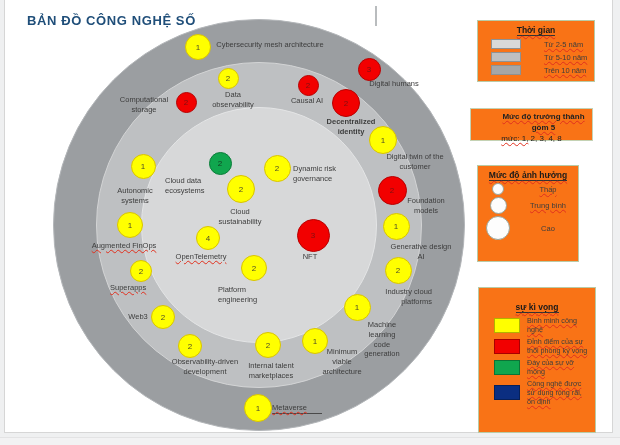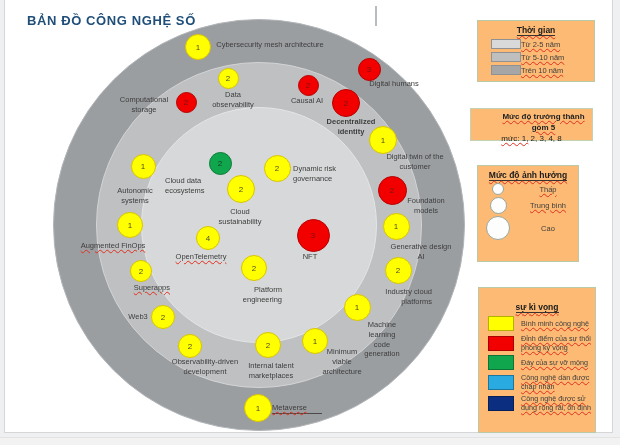--- a/index.html
+++ b/index.html
@@ -51,46 +51,46 @@
   .stage-peak .num{color:#7c1012;}
   .stage-trough .num{color:#123f21;}
   .node-label{
     position:absolute;font-size:7.5px;line-height:1.3;color:#3d3d3d;
     white-space:pre-line;
   }
   .sp{text-decoration:underline wavy #e0301e 1px;text-underline-offset:1px;}
   .u{border-bottom:1px solid #4a4a4a;}
   
   .lbox{
-    position:absolute;background:#fdba74;border:1px solid #b9cba6;box-sizing:border-box;
+    position:absolute;background:#f97316;border:1px solid #b9cba6;box-sizing:border-box;
   }
   .lbox-title{
     text-align:center;font-size:8.5px;font-weight:bold;color:#1a1a1a;margin-top:4px;
   }
   .lbox-title .tline{
     display:inline-block;border-bottom:1px solid #333;
     text-decoration:underline wavy #e0301e 1px;text-underline-offset:2px;
   }
   #legend-time{left:477px;top:20px;width:118px;height:62px;}
-  .time-row{display:flex;align-items:center;gap:0;margin:3px 0 0 13px;}
+  .time-row{display:flex;align-items:center;gap:23px;margin:3px 0 0 13px;}
   .time-swatch{width:30px;height:10px;border:1px solid #8f9193;box-sizing:border-box;flex-shrink:0;}
   .time-label,.imp-label{font-size:7.5px;color:#3d3d3d;}
   #legend-maturity{left:470px;top:108px;width:123px;height:33px;border-color:#c4d2b4;}
   .mat-line{text-align:center;font-size:8px;color:#222;line-height:1.35;}
   .mat-line.b{font-weight:bold;margin-top:3px;margin-left:24px;}
   #legend-impact{left:477px;top:165px;width:102px;height:97px;}
   .imp-row{display:flex;align-items:center;margin-top:2px;}
   .imp-cwrap{width:40px;display:flex;justify-content:center;flex-shrink:0;}
   .imp-circle{border-radius:50%;border:1px solid #9aa59a;background:#fdfdfd;box-sizing:border-box;}
   .imp-s{width:12px;height:12px;}
   .imp-m{width:17px;height:17px;}
   .imp-l{width:24px;height:24px;}
   .imp-label{flex:1;text-align:center;}
   #legend-stages{left:478px;top:287px;width:118px;height:146px;}
-  .stage-row{display:flex;align-items:center;gap:7px;margin:3px 4px 0 1px;padding-left:8px;}
+  .stage-row{display:flex;align-items:center;gap:7px;margin:3px 4px 0 7px;padding-left:8px;}
   .stage-swatch{width:26px;height:15px;border:1px solid rgba(0,0,0,.3);box-sizing:border-box;flex-shrink:0;}
   .stage-label{font-size:7.2px;line-height:1.25;color:#3d3d3d;text-align:left;}
 </style>
 </head>
 <body>
 
 <div class="page"></div>
 <div class="caret-line"></div>
 
 <div class="page-title">BẢN ĐỒ CÔNG NGHỆ SỐ</div>
@@ -178,21 +178,21 @@
     <div class="node-circle stage-trigger" style="left: 227px; top: 175px; width: 28px; height: 28px;">
       <span class="num">2</span>
     </div>
     <div class="node-label" style="left: 205px; top: 207px; width: 70px; text-align: center;">Cloud
 sustainability</div>
   </div>
     <div>
     <div class="node-circle stage-trigger" style="left: 117px; top: 212px; width: 26px; height: 26px;">
       <span class="num">1</span>
     </div>
-    <div class="node-label sp" style="left: 77px; top: 241px; width: 72px; text-align: center;">Augmented FinOps</div>
+    <div class="node-label sp" style="left: 88px; top: 241px; width: 72px; text-align: center;">Augmented FinOps</div>
   </div>
     <div>
     <div class="node-circle stage-trigger" style="left: 196px; top: 226px; width: 24px; height: 24px;">
       <span class="num">4</span>
     </div>
     <div class="node-label sp" style="left: 166px; top: 252px; width: 70px; text-align: center;">OpenTelemetry</div>
   </div>
     <div>
     <div class="node-circle stage-peak" style="left: 296.5px; top: 218.5px; width: 33px; height: 33px;">
       <span class="num">3</span>
@@ -203,33 +203,33 @@
     <div class="node-circle stage-trigger" style="left: 382.5px; top: 212.5px; width: 27px; height: 27px;">
       <span class="num">1</span>
     </div>
     <div class="node-label" style="left: 383px; top: 242px; width: 76px; text-align: center;">Generative design
 AI</div>
   </div>
     <div>
     <div class="node-circle stage-trigger" style="left: 130px; top: 260px; width: 22px; height: 22px;">
       <span class="num">2</span>
     </div>
-    <div class="node-label sp" style="left: 110px; top: 283px; width: 60px; text-align: right;">Superapps</div>
+    <div class="node-label sp" style="left: 110px; top: 283px; width: 60px; text-align: left;">Superapps</div>
   </div>
     <div>
     <div class="node-circle stage-trigger" style="left: 151px; top: 305px; width: 24px; height: 24px;">
       <span class="num">2</span>
     </div>
     <div class="node-label" style="left: 122px; top: 312px; width: 32px; text-align: center;">Web3</div>
   </div>
     <div>
     <div class="node-circle stage-trigger" style="left: 241px; top: 255px; width: 26px; height: 26px;">
       <span class="num">2</span>
     </div>
-    <div class="node-label" style="left: 218px; top: 285px; width: 64px; text-align: right;">Platform
+    <div class="node-label" style="left: 218px; top: 285px; width: 64px; text-align: left;">Platform
 engineering</div>
   </div>
     <div>
     <div class="node-circle stage-trigger" style="left: 384.5px; top: 256.5px; width: 27px; height: 27px;">
       <span class="num">2</span>
     </div>
     <div class="node-label" style="left: 368px; top: 287px; width: 64px; text-align: right;">Industry cloud
 platforms</div>
   </div>
     <div>
@@ -325,22 +325,18 @@
   </div>
   <div class="stage-row">
     <span class="stage-swatch" style="background-color: rgb(242, 0, 0);"></span>
     <span class="stage-label sp">Đỉnh điểm của sự thổi phồng ký vọng</span>
   </div>
   <div class="stage-row">
     <span class="stage-swatch" style="background-color: rgb(16, 166, 78);"></span>
     <span class="stage-label sp">Đáy của sự vỡ mộng</span>
   </div>
   <div class="stage-row">
-    <span class="stage-swatch" style="background-color: rgb(41, 171, 226);"></span>
-    <span class="stage-label sp">Công nghệ dần được chấp nhận</span>
-  </div>
-  <div class="stage-row">
     <span class="stage-swatch" style="background-color: rgb(11, 46, 129);"></span>
     <span class="stage-label sp">Công nghệ được sử dụng rộng rãi, ổn định</span>
   </div>
 </div>
 
 <div class="bottom-strip"></div>
 
 </body></html>

